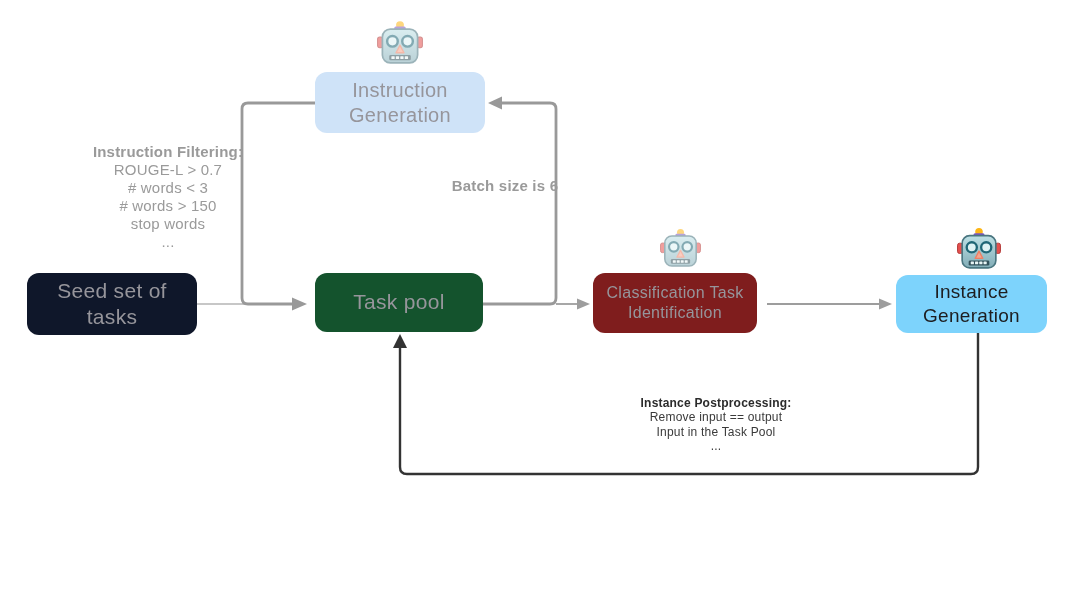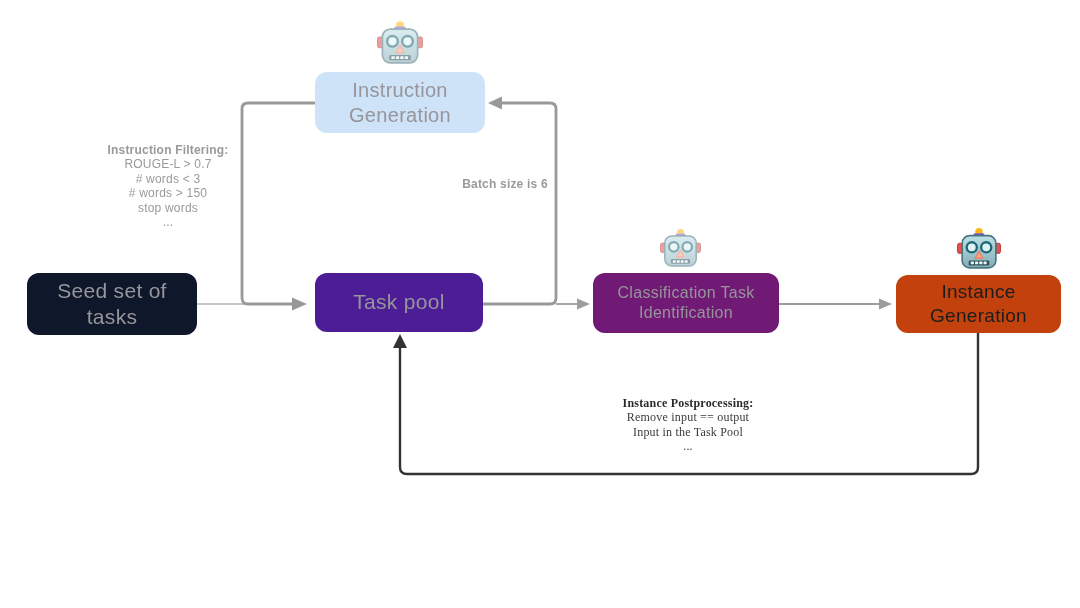--- a/index.html
+++ b/index.html
@@ -11,35 +11,35 @@
   .wires { position:absolute; left:0; top:0; width:1080px; height:608px; }
 
   .node {
     position:absolute; border-radius:12px;
     display:flex; align-items:center; justify-content:center;
     text-align:center; color:#96959b; letter-spacing:0.3px;
     white-space:pre-line; line-height:1.25;
   }
   #node-seed   { left:27px;  top:273px; width:170px; height:62px; background:#0f172a; font-size:21px; }
   #node-igen   { left:315px; top:72px;  width:170px; height:61px; background:#cfe3f8; font-size:20px; }
-  #node-pool   { left:315px; top:273px; width:168px; height:59px; background:#4c1d95; font-size:21px; }
-  #node-classif{ left:593px; top:273px; width:186px; height:60px; background:#701a75; font-size:16px; }
-  #node-inst   { left:896px; top:275px; width:165px; height:58px; background:#c2410c; font-size:19px; color:#1d1d1f; }
+  #node-pool   { left:315px; top:273px; width:168px; height:59px; background:#14532d; font-size:21px; }
+  #node-classif{ left:593px; top:273px; width:164px; height:60px; background:#7f1d1d; font-size:16px; }
+  #node-inst   { left:896px; top:275px; width:151px; height:58px; background:#7dd3fc; font-size:19px; color:#1d1d1f; }
 
   .ann {
     position:absolute; text-align:center; color:#9a9a9a;
-    font-size:12px; line-height:1.2; letter-spacing:0.2px;
+    font-size:15px; line-height:1.2; letter-spacing:0.2px;
   }
   .ann .t { font-weight:bold; display:block; }
   .ann .l { display:block; white-space:pre-line; }
   #ann-filter   { left:88px;  top:143px; width:160px; }
   #ann-batch    { left:445px; top:177px; width:120px; font-weight:bold; }
   #ann-sampling { left:555px; top:163px; width:145px; }
   #ann-seedcap  { left:23px;  top:344px; width:150px; }
-  #ann-post     { left:588px; top:396px; width:200px; font-size:12px; color:#3a3a3a;font-family:Liberation Serif, serif; }
+  #ann-post     { left:616px; top:396px; width:200px; font-size:12px; color:#3a3a3a; }
   #ann-post .t  { color:#2b2b2b; }
 
   .robot { position:absolute; }
   .robot-faded { opacity:0.55; }
 </style>
 </head>
 <body>
 
 <div class="canvas">
 

